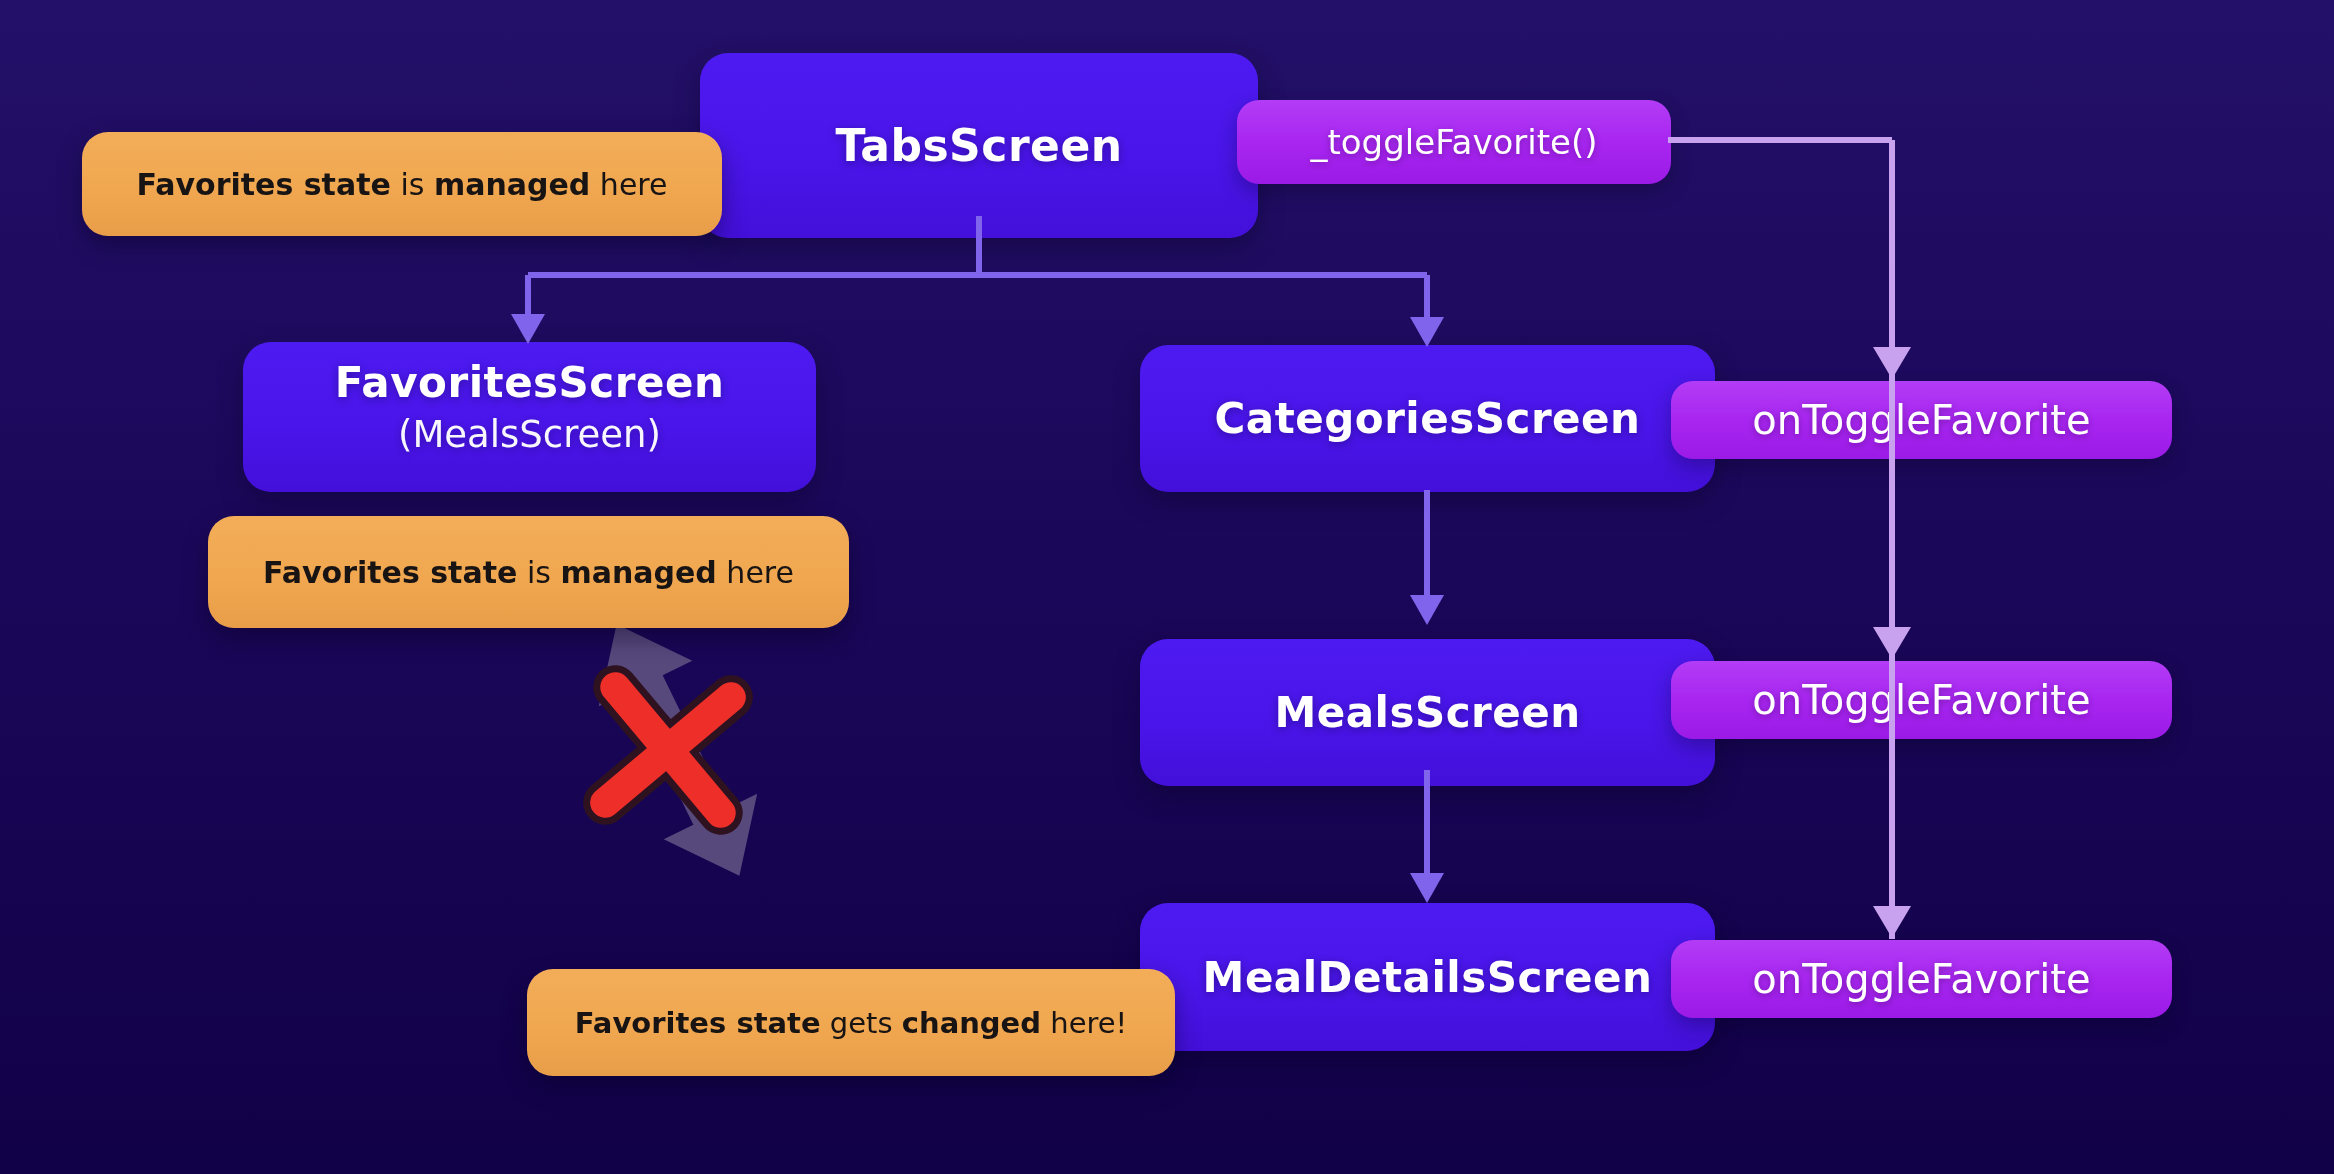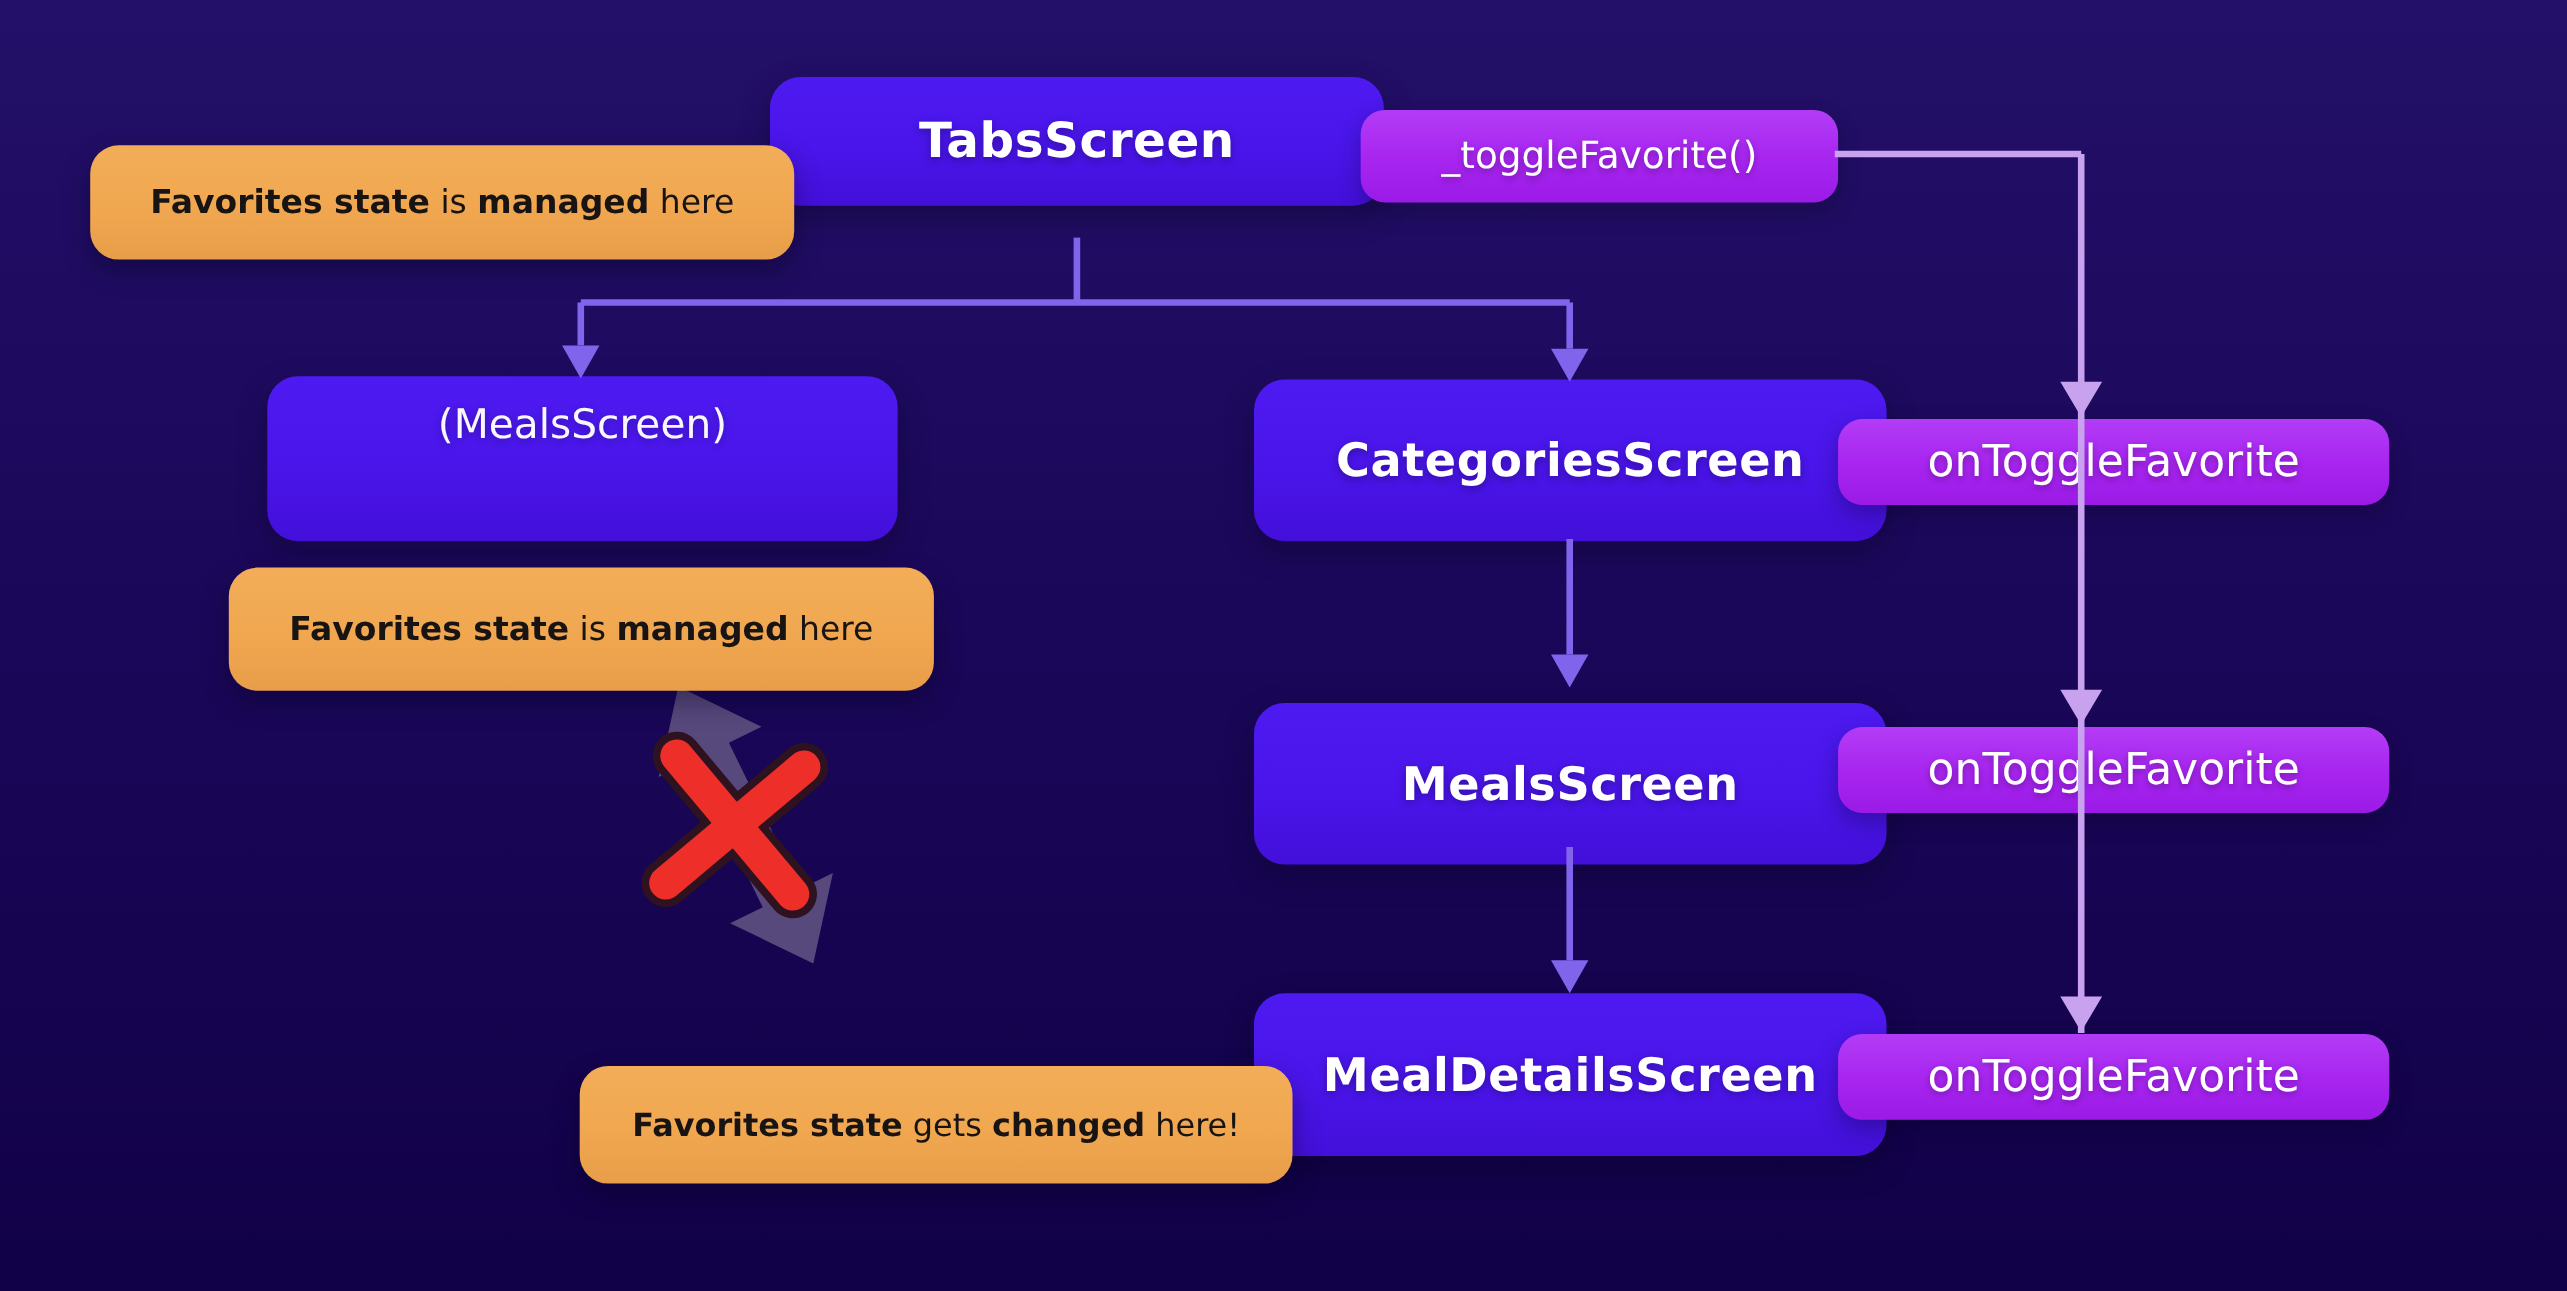--- a/index.html
+++ b/index.html
@@ -24,21 +24,21 @@
     color:var(--node-text,#ffffff);
     display:flex;flex-direction:column;align-items:center;justify-content:center;
     text-align:center;
     box-shadow:0 10px 26px rgba(5,0,30,.35);
     text-shadow:0 2px 8px rgba(10,0,40,.35);
     z-index:3;
   }
   .node .main{font-weight:bold;font-size:42px;letter-spacing:.5px;}
   #tabs-node .main{font-size:44px;}
   .node .sub{font-weight:normal;font-size:37px;margin-top:6px;opacity:.97;}
-  #tabs-node{left:700px;top:70px;width:558px;height:117px;}
+  #tabs-node{left:700px;top:53px;width:558px;height:185px;}
   #favorites-node{left:243px;top:342px;width:573px;height:150px;justify-content:flex-start;padding-top:16px;box-sizing:border-box;}
   #categories-node{left:1140px;top:345px;width:575px;height:147px;}
   #meals-node{left:1140px;top:639px;width:575px;height:147px;}
   #mealdetails-node{left:1140px;top:903px;width:575px;height:148px;}
   
   .pill{
     position:absolute;
     background:linear-gradient(180deg,#b33cf6 0%,var(--pill-bg,#a826f0) 50%,#9c1ae6 100%);
     border-radius:22px;
     color:#ffffff;font-weight:normal;
@@ -93,20 +93,21 @@
       <line class="x-mark" x1="-58" y1="-58" x2="58" y2="58"></line>
       <line class="x-mark" x1="-58" y1="58" x2="58" y2="-58"></line>
     </g>
   </svg>
 
   <div class="node" id="tabs-node">
     <div class="main">TabsScreen</div>
   </div>
 
   <div class="node" id="favorites-node">
+    <div class="main">FavoritesScreen</div>
     <div class="sub">(MealsScreen)</div>
   </div>
 
   <div class="node" id="categories-node">
     <div class="main">CategoriesScreen</div>
   </div>
 
   <div class="node" id="meals-node">
     <div class="main">MealsScreen</div>
   </div>

